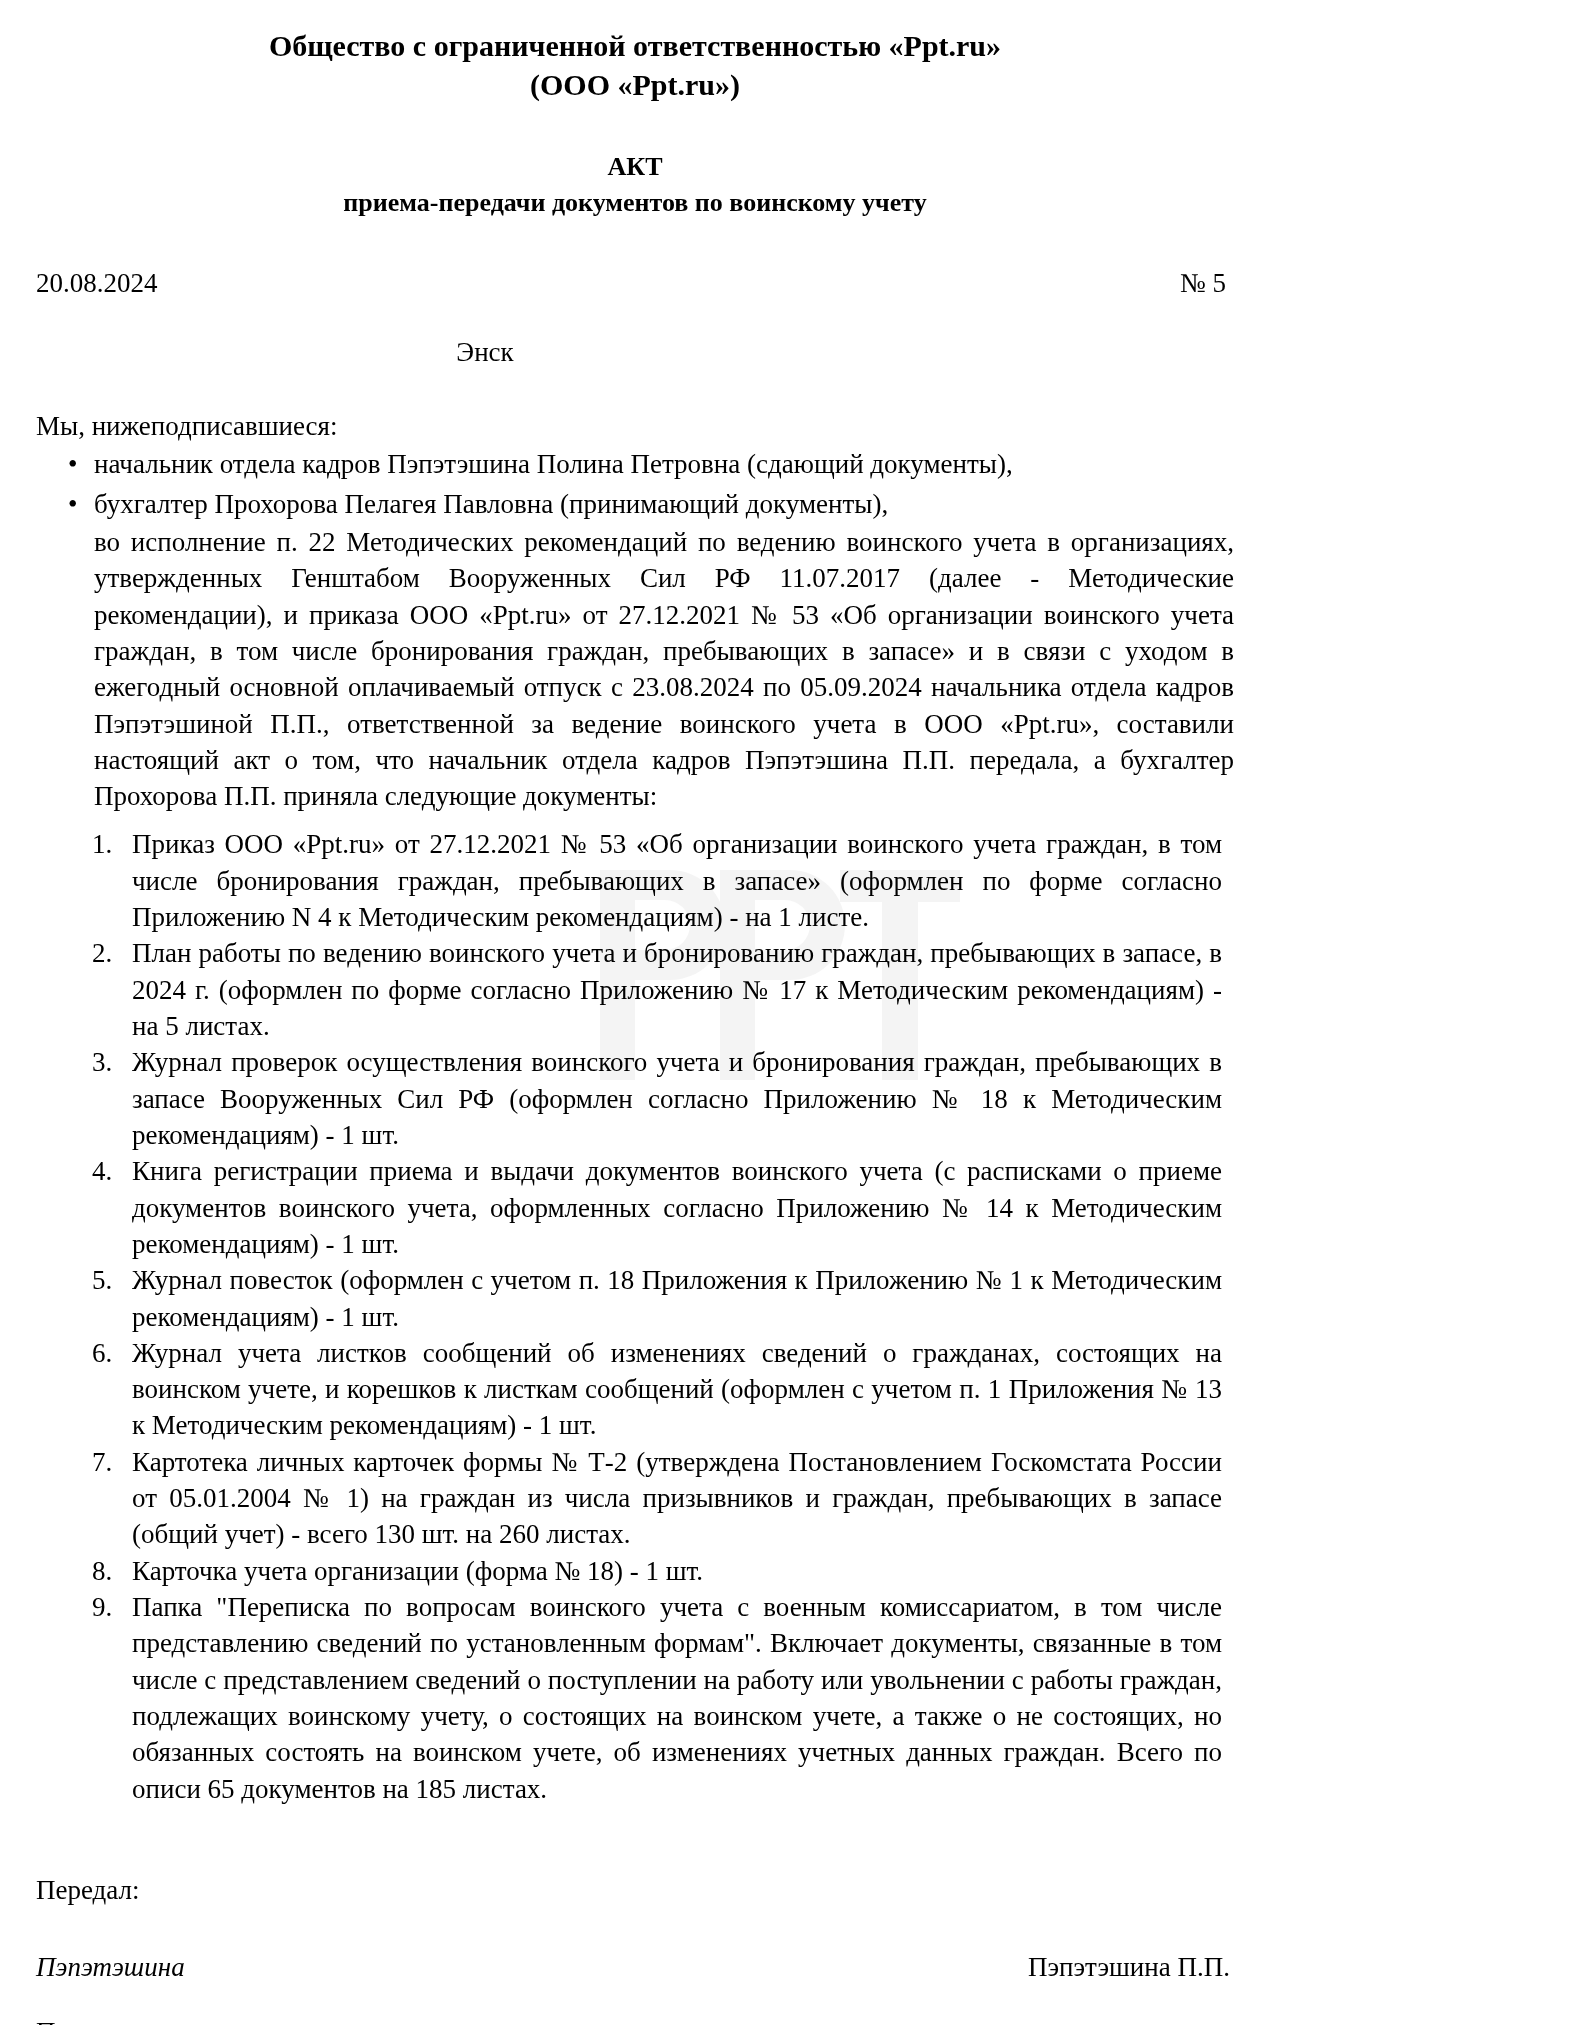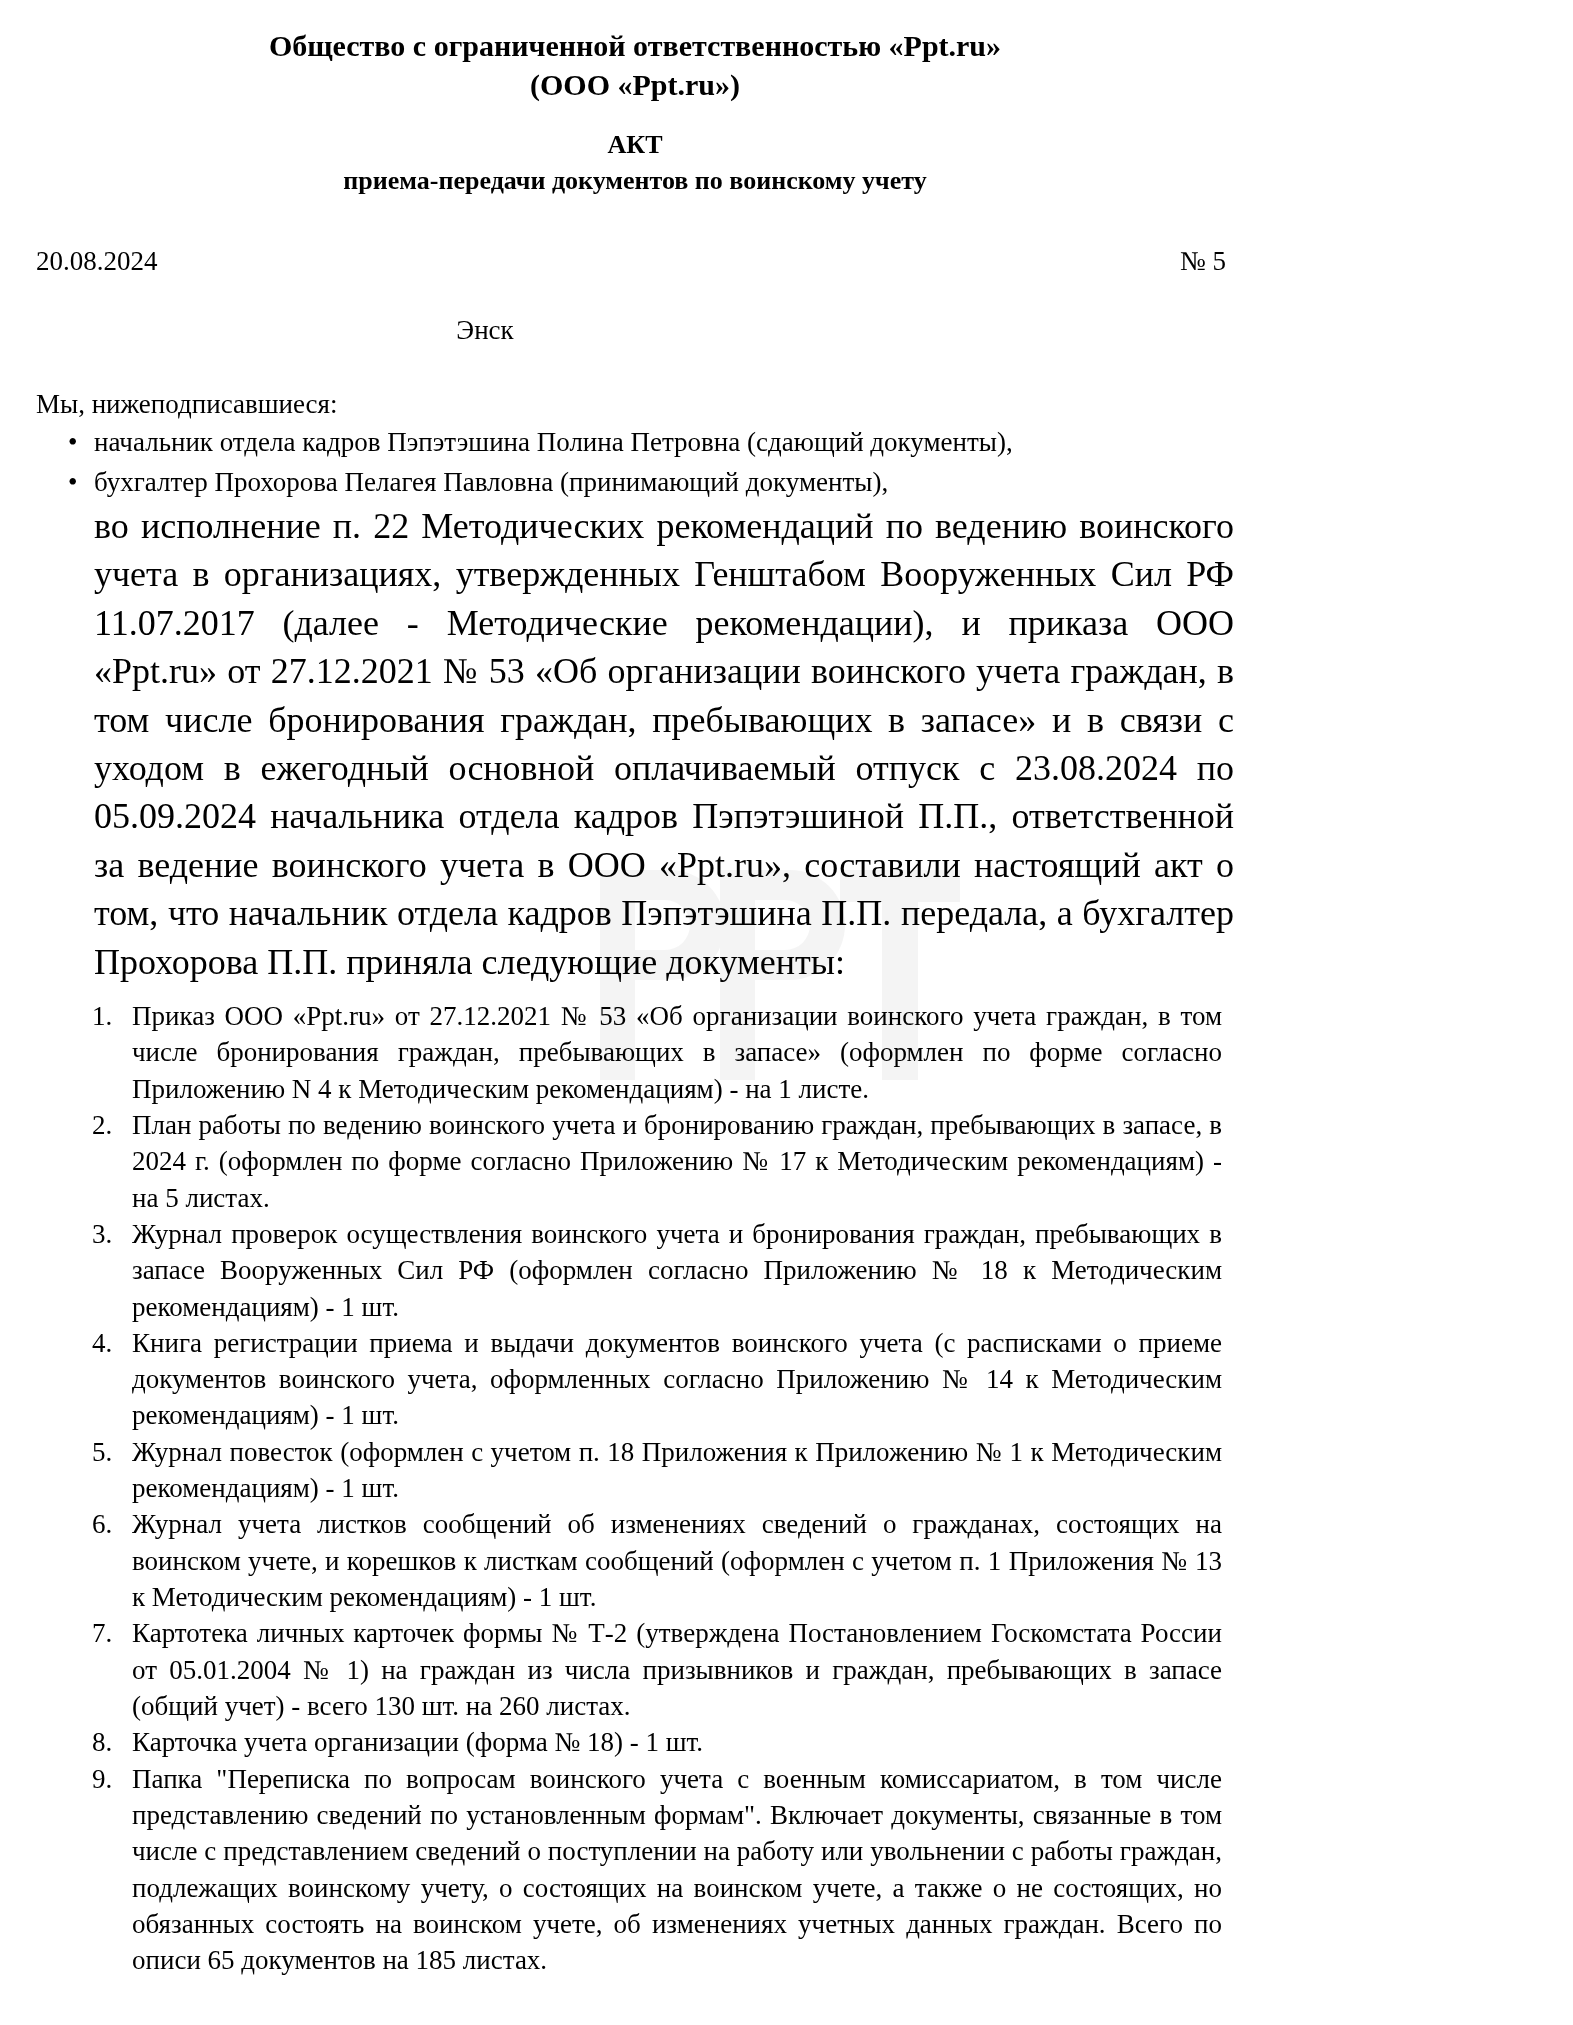--- a/index.html
+++ b/index.html
@@ -38,21 +38,21 @@
     font-size: 30px;
     line-height: 1.30;
   }
   .org-title .line2 { display: block; }
 
   .act-block {
     text-align: center;
     font-weight: bold;
     font-size: 26px;
     line-height: 1.30;
-    margin-top: 24px;
+    margin-top: 46px;
   }
   .act-block .act-word { display: block; }
   .act-block .act-sub { display: block; margin-top: 2px; }
 
   .meta-row {
     display: flex;
     justify-content: space-between;
     align-items: baseline;
     font-size: 27px;
     margin-top: 48px;
@@ -84,21 +84,21 @@
     padding-left: 58px;
     margin-top: 4px;
   }
   ul.persons > li .bullet {
     position: absolute;
     left: 32px;
     top: 0;
   }
 
   .preamble {
-    font-size: 36px;
+    font-size: 27px;
     line-height: 1.345;
     text-align: justify;
     text-justify: inter-word;
     padding-left: 58px;
     margin-top: 2px;
   }
 
   ol.docs {
     list-style: none;
     counter-reset: docitem;

